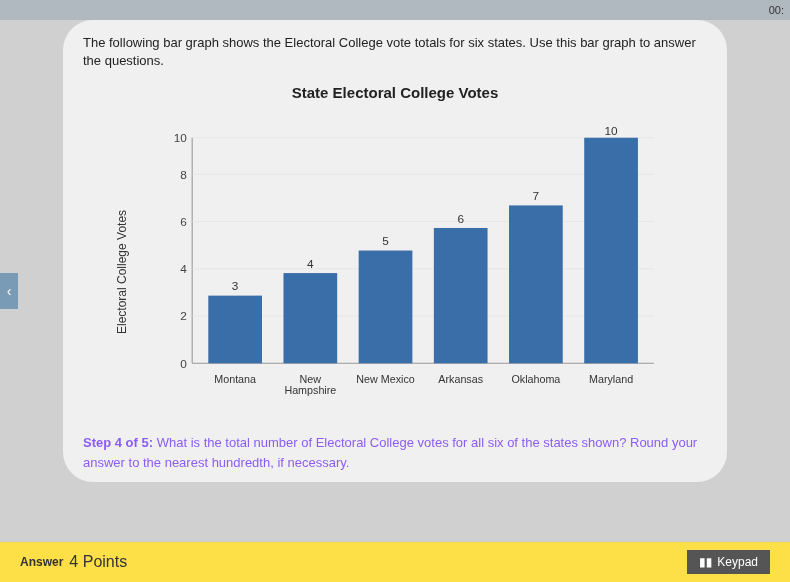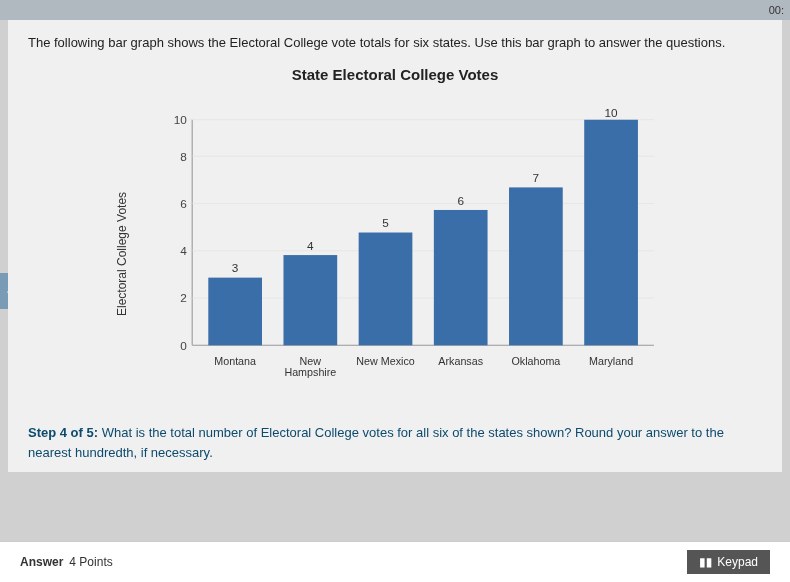--- a/index.html
+++ b/index.html
@@ -17,23 +17,24 @@
       display: flex;
       justify-content: flex-end;
       align-items: center;
       padding-right: 6px;
       font-size: 11px;
       color: #333;
     }
     .main-content {
       background: #f0f0f0;
       margin: 0 auto;
-      width: 774px;
+      width: 664px;
       padding: 14px 20px 10px 20px;
       position: relative;
+      border-radius: 30px;
     }
     .instructions {
       font-size: 13px;
       color: #222;
       margin-bottom: 14px;
       line-height: 1.4;
     }
     .chart-title {
       text-align: center;
       font-size: 15px;
@@ -67,29 +68,29 @@
       display: block;
     }
     .x-axis-label {
       text-align: center;
       font-size: 13px;
       color: #222;
       margin-top: 6px;
     }
     .step-text {
       font-size: 13px;
-      color: #0c4a6e;
-      margin-top: 24px;
+      color: #8b5cf6;
+      margin-top: 16px;
       line-height: 1.5;
     }
     .step-text strong {
       font-weight: bold;
     }
     .answer-bar {
-      background: #ffffff;
+      background: #fde047;
       border-top: 1px solid #ccc;
       padding: 8px 20px;
       font-size: 12px;
       color: #333;
       display: flex;
       align-items: center;
       justify-content: space-between;
       position: absolute;
       bottom: 0;
       left: 0;
@@ -101,21 +102,21 @@
       gap: 6px;
     }
     .answer-link {
       color: #1a6db5;
       text-decoration: underline;
       cursor: pointer;
       font-style: italic;
       font-size: 12px;
     }
     .points-text {
-      font-size: 12px;
+      font-size: 16px;
       color: #333;
     }
     .keypad-btn {
       background: #555;
       color: #fff;
       border: none;
       padding: 5px 12px;
       font-size: 12px;
       cursor: pointer;
       display: flex;

